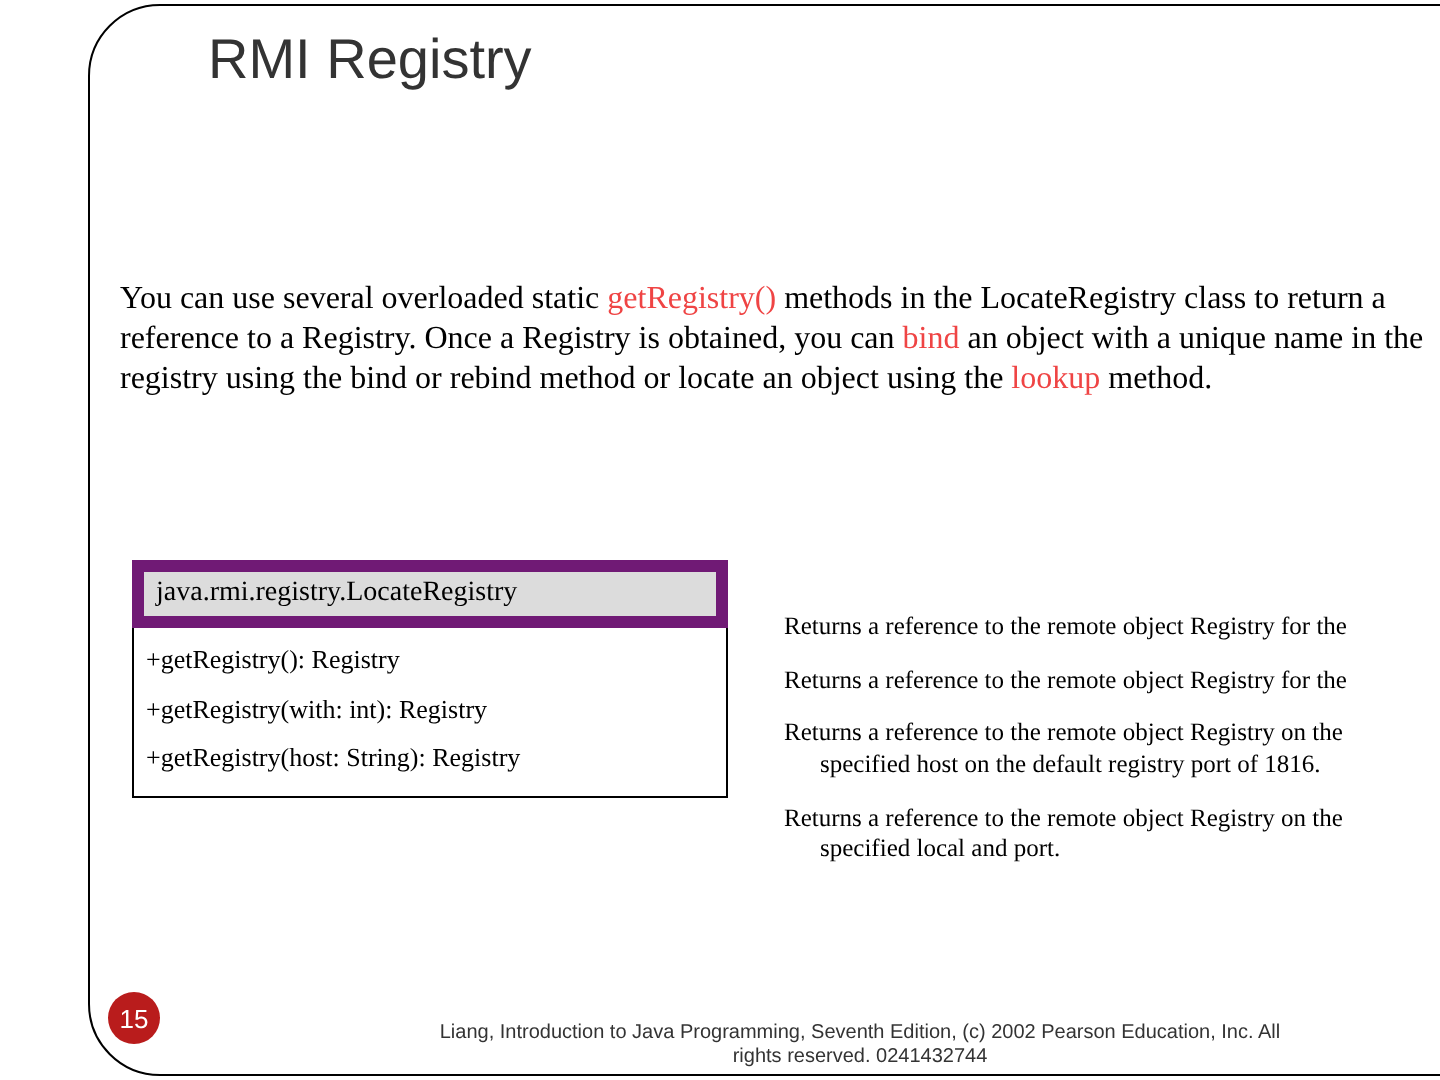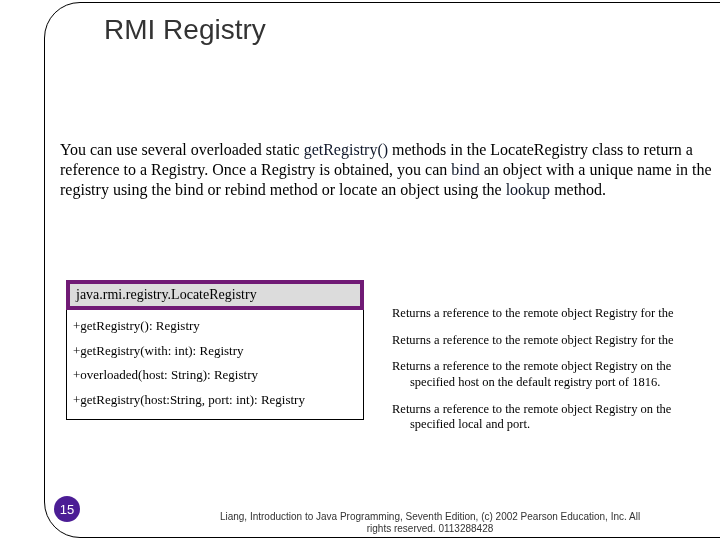--- a/index.html
+++ b/index.html
@@ -24,33 +24,33 @@
     font-size: 28px;
     color: #333;
   }
   .body {
     position: absolute;
     left: 20px; right: 20px; top: 140px;
     font-size: 16px;
     line-height: 1.25;
     color: #000;
   }
-  .body .kw { color: #0f172a; }
+  .body .kw { color: #ef4444; }
   .diagram {
     position: absolute;
     left: 26px; top: 280px;
     width: 670px;
   }
   .diagram-row { display: flex; align-items: flex-start; }
   .uml {
     width: 298px;
     font-family: "Times New Roman", Times, serif;
   }
   .uml-head {
-    border: 4px solid #701a75;
+    border: 6px solid #701a75;
     background: #dcdcdc;
     padding: 3px 6px;
     font-size: 14px;
   }
   .uml-body {
     border: 1px solid #000;
     border-top: none;
     padding: 4px 6px 6px 6px;
     font-size: 13px;
     line-height: 1.9;
@@ -63,21 +63,21 @@
     line-height: 1.25;
     padding-top: 26px;
   }
   .descs .d { margin-bottom: 11px; }
   .descs .d .l2 { padding-left: 18px; }
   .pagenum {
     position: absolute;
     left: 14px; bottom: 18px;
     width: 26px; height: 26px;
     border-radius: 50%;
-    background: #4c1d95;
+    background: #b91c1c;
     color: #fff;
     font-family: Arial, sans-serif;
     font-size: 13px;
     display: flex; align-items: center; justify-content: center;
   }
   .footer {
     position: absolute;
     left: 120px; right: 60px; bottom: 6px;
     text-align: center;
     font-family: Arial, sans-serif;
@@ -98,22 +98,21 @@
     <span>You can use several overloaded static </span><span class="kw">getRegistry()</span><span> methods in the LocateRegistry class to return a reference to a Registry. Once a Registry is obtained, you can </span><span class="kw">bind</span><span> an object with a unique name in the registry using the bind or rebind method or locate an object using the </span><span class="kw">lookup</span><span> method.</span>
   </div>
 
   <div class="diagram">
     <div class="diagram-row">
       <div class="uml">
         <div class="uml-head">java.rmi.registry.LocateRegistry</div>
         <div class="uml-body">
           <div>+getRegistry(): Registry</div>
           <div>+getRegistry(with: int): Registry</div>
-          <div>+overloaded(host: String): Registry</div>
-          <div>+getRegistry(host:String, port: int): Registry</div>
+          <div>+getRegistry(host: String): Registry</div>
         </div>
       </div>
       <div class="descs">
         <div class="d">
           <div>Returns a reference to the remote object Registry for the</div>
         </div>
         <div class="d">
           <div>Returns a reference to the remote object Registry for the</div>
         </div>
         <div class="d">
@@ -125,15 +124,15 @@
           <div class="l2">specified local and port.</div>
         </div>
       </div>
     </div>
   </div>
 
   <div class="pagenum">15</div>
 
   <div class="footer">
     <div>Liang, Introduction to Java Programming, Seventh Edition, (c) 2002 Pearson Education, Inc. All</div>
-    <div>rights reserved. 0113288428</div>
+    <div>rights reserved. 0241432744</div>
   </div>
 </div>
 
 </body></html>

